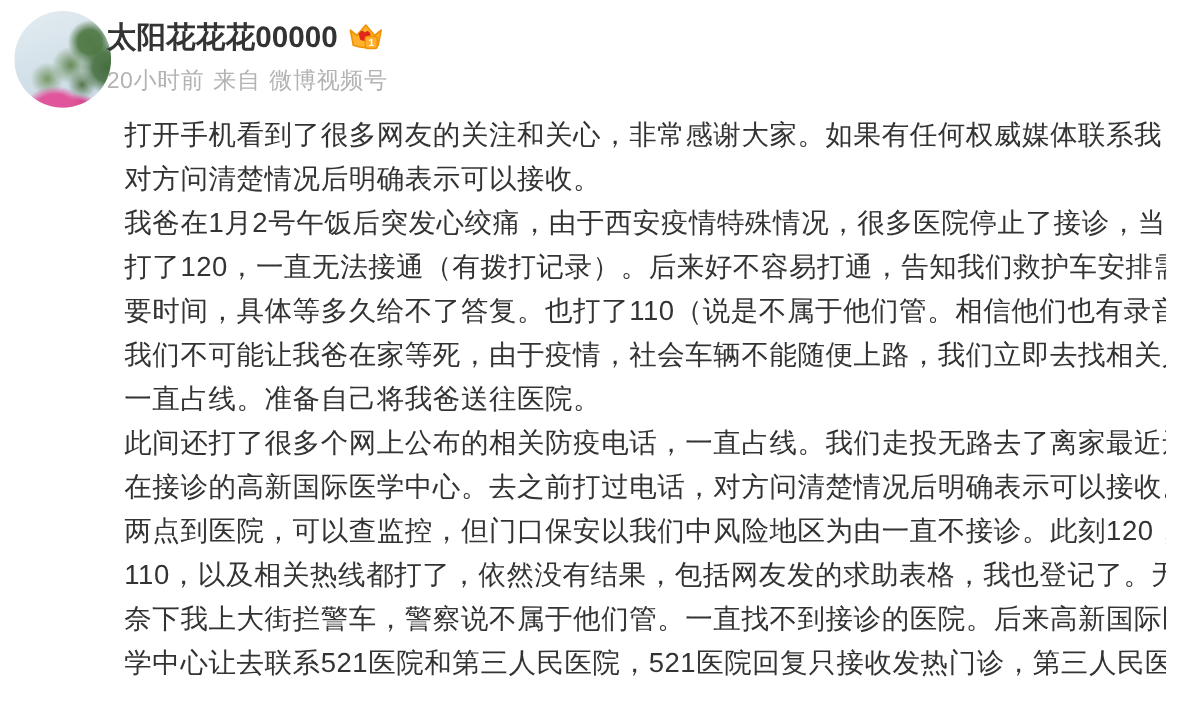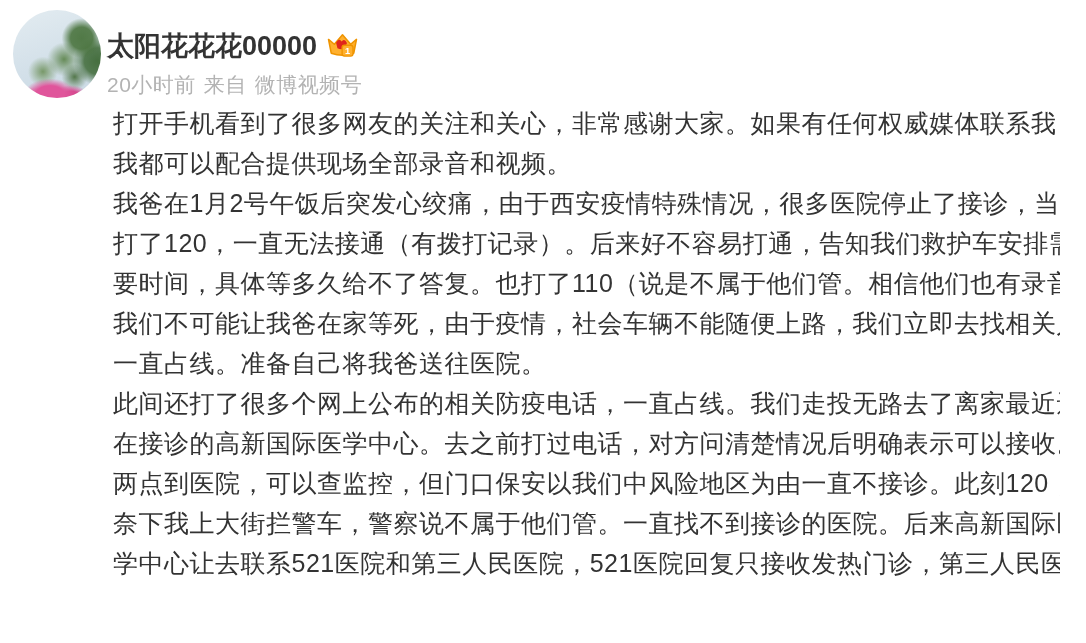--- a/index.html
+++ b/index.html
@@ -24,21 +24,21 @@
       radial-gradient(ellipse 26px 16px at 42% 96%, #e0559b 0%, #e0559b 55%, rgba(224,85,155,0) 100%),
       radial-gradient(ellipse 18px 12px at 66% 99%, #d6498f 0%, #d6498f 50%, rgba(214,73,143,0) 100%),
       radial-gradient(ellipse 14px 10px at 22% 99%, #e16aa6 0%, rgba(225,106,166,0) 100%),
       radial-gradient(circle 20px at 78% 32%, rgba(74,116,62,0.95) 0%, rgba(74,116,62,0.9) 55%, rgba(74,116,62,0) 100%),
       radial-gradient(circle 24px at 96% 58%, rgba(62,105,54,0.95) 0%, rgba(62,105,54,0.85) 55%, rgba(62,105,54,0) 100%),
       radial-gradient(circle 17px at 58% 56%, rgba(90,130,72,0.9) 0%, rgba(90,130,72,0) 100%),
       radial-gradient(circle 15px at 34% 70%, rgba(104,140,82,0.85) 0%, rgba(104,140,82,0) 100%),
       radial-gradient(circle 13px at 70% 76%, rgba(70,108,58,0.9) 0%, rgba(70,108,58,0) 100%),
       linear-gradient(160deg, #e3ecf1 0%, #d3e0e9 55%, #c8d8e3 100%);
   }
-  .header-info { position: absolute; left: 107px; top: 18px; margin-top: 12px; }
+  .header-info { position: absolute; left: 97px; top: 18px; }
   .username-row { display: flex; align-items: center; gap: 9px; }
   .username { font-size: 27px; font-weight: 700; color: #333333; line-height: 1.2; }
   .crown { display: inline-flex; width: 33px; height: 31px; }
   .crown svg { width: 100%; height: 100%; }
   .meta { margin-top: 9px; font-size: 21px; color: #b3b3b3; letter-spacing: 0.5px; text-align: center; }
   .meta span { margin-right: 8px; }
   .meta .source { margin-right: 0; }
   
   .body-text {
     margin: 3px 26px 0 113px;
@@ -67,26 +67,27 @@
         </span>
       </div>
       <div class="meta">
         <span>20小时前</span><span>来自</span><span class="source">微博视频号</span>
       </div>
     </div>
   </div>
 
   <div class="body-text">
     <div class="line">打开手机看到了很多网友的关注和关心，非常感谢大家。如果有任何权威媒体联系我，</div>
-    <div class="line">我都可以配合提供现场全部录音和视频。</div>
+    <div class="line">对方问清楚情况后明确表示可以接收。</div>
     <div class="line">我爸在1月2号午饭后突发心绞痛，由于西安疫情特殊情况，很多医院停止了接诊，当时</div>
     <div class="line">打了120，一直无法接通（有拨打记录）。后来好不容易打通，告知我们救护车安排需</div>
     <div class="line">要时间，具体等多久给不了答复。也打了110（说是不属于他们管。相信他们也有录音)</div>
     <div class="line">我们不可能让我爸在家等死，由于疫情，社会车辆不能随便上路，我们立即去找相关人</div>
     <div class="line">一直占线。准备自己将我爸送往医院。</div>
     <div class="line">此间还打了很多个网上公布的相关防疫电话，一直占线。我们走投无路去了离家最近还</div>
     <div class="line">在接诊的高新国际医学中心。去之前打过电话，对方问清楚情况后明确表示可以接收。</div>
     <div class="line">两点到医院，可以查监控，但门口保安以我们中风险地区为由一直不接诊。此刻120，</div>
+    <div class="line">110，以及相关热线都打了，依然没有结果，包括网友发的求助表格，我也登记了。无</div>
     <div class="line">奈下我上大街拦警车，警察说不属于他们管。一直找不到接诊的医院。后来高新国际医</div>
     <div class="line">学中心让去联系521医院和第三人民医院，521医院回复只接收发热门诊，第三人民医院</div>
   </div>
 
 </div>
 
 </body></html>

